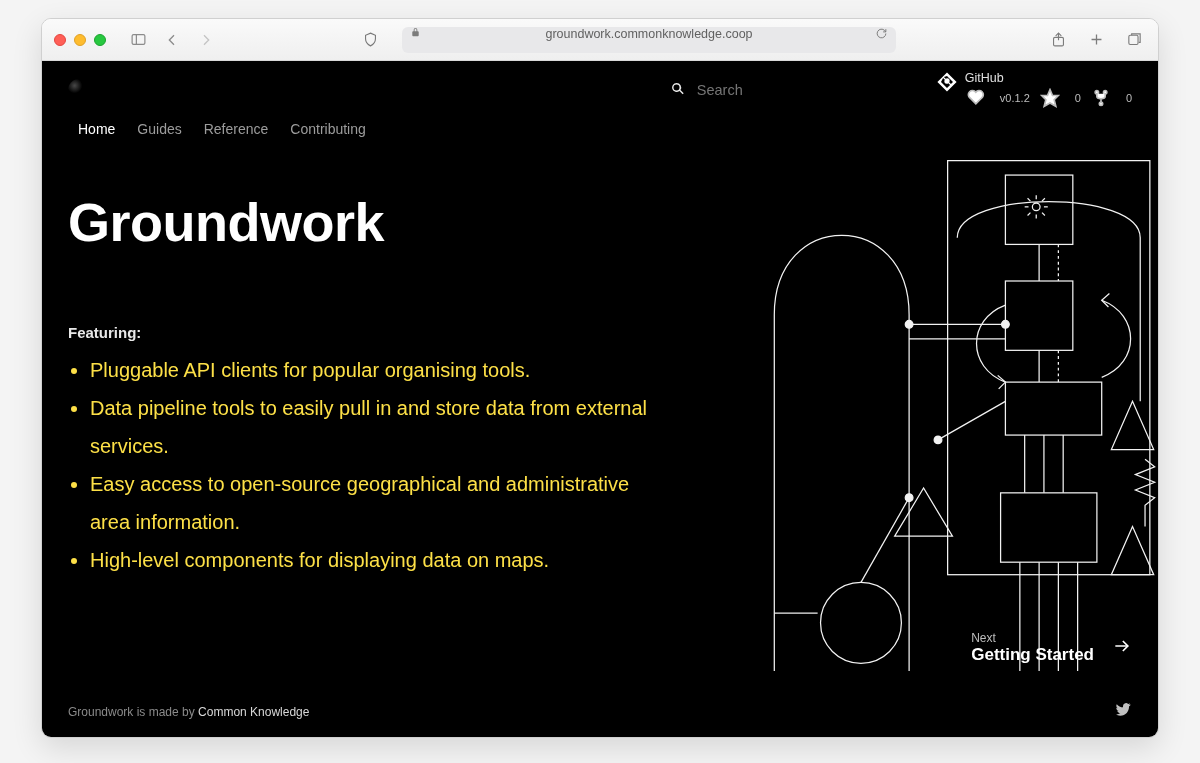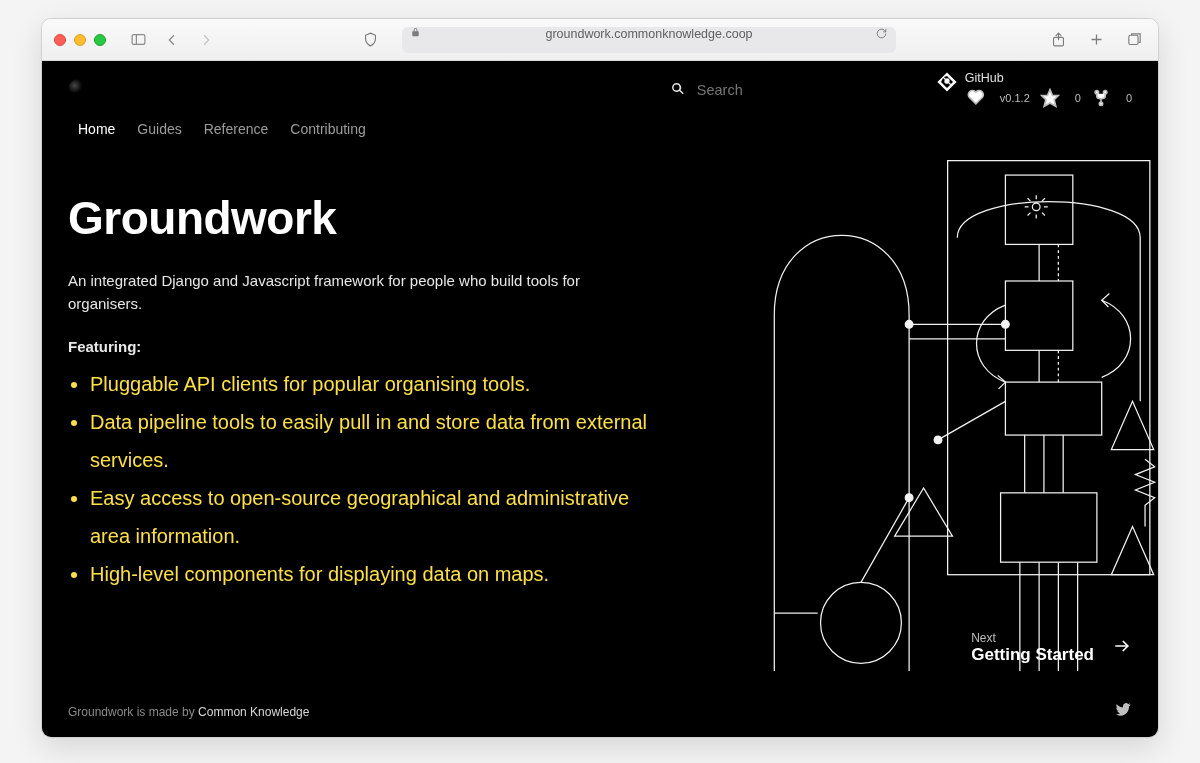--- a/index.html
+++ b/index.html
@@ -95,21 +95,21 @@
   .gh-sub .chip { display:flex; align-items:center; gap:15px;}
   .mini { width:10px;height:10px; }
 
   
   .tabs { display:flex; gap:22px; padding: 12px 26px 0 36px; font-size:14px; color:#9c9c9c;}
   .tabs .tab { cursor:pointer; padding-bottom:4px;}
   .tabs .tab.active { color:#fff; font-weight:500;}
 
   
   .hero { padding: 50px 26px 0 26px; max-width:640px;}
-  .hero h1 { font-size:46px; font-weight:700; letter-spacing:-.5px; color:#fff; margin-bottom:24px;}
+  .hero h1 { font-size:54px; font-weight:700; letter-spacing:-.5px; color:#fff; margin-bottom:71px;}
   .lede { font-size:15px; line-height:1.55; color:#e6e6e6; max-width:520px;}
   .feat-h { font-weight:700; margin:22px 0 10px 0; font-size:15px;}
   ul.feat { list-style:disc; padding-left:22px; font-size:20px; line-height:1.9; color:#fde047;}
 
   
   .diagram { position:absolute; right:-10px; top:90px; width:460px; height:520px; opacity:.95; pointer-events:none;}
   .diagram svg { width:100%; height:100%; stroke:#fff; stroke-width:1.3; fill:none;}
 
   
   .next-card {
@@ -256,21 +256,20 @@
 
     <div class="tabs">
       <span class="tab active">Home</span>
       <span class="tab">Guides</span>
       <span class="tab">Reference</span>
       <span class="tab">Contributing</span>
     </div>
 
     <div class="hero">
       <h1>Groundwork</h1>
-      <p class="lede">An integrated Django and Javascript framework for people who build tools for organisers.</p>
       <p class="feat-h">Featuring:</p>
       <ul class="feat">
         <li>Pluggable API clients for popular organising tools.</li>
         <li>Data pipeline tools to easily pull in and store data from external services.</li>
         <li>Easy access to open-source geographical and administrative area information.</li>
         <li>High-level components for displaying data on maps.</li>
       </ul>
     </div>
 
     <div class="diagram">

